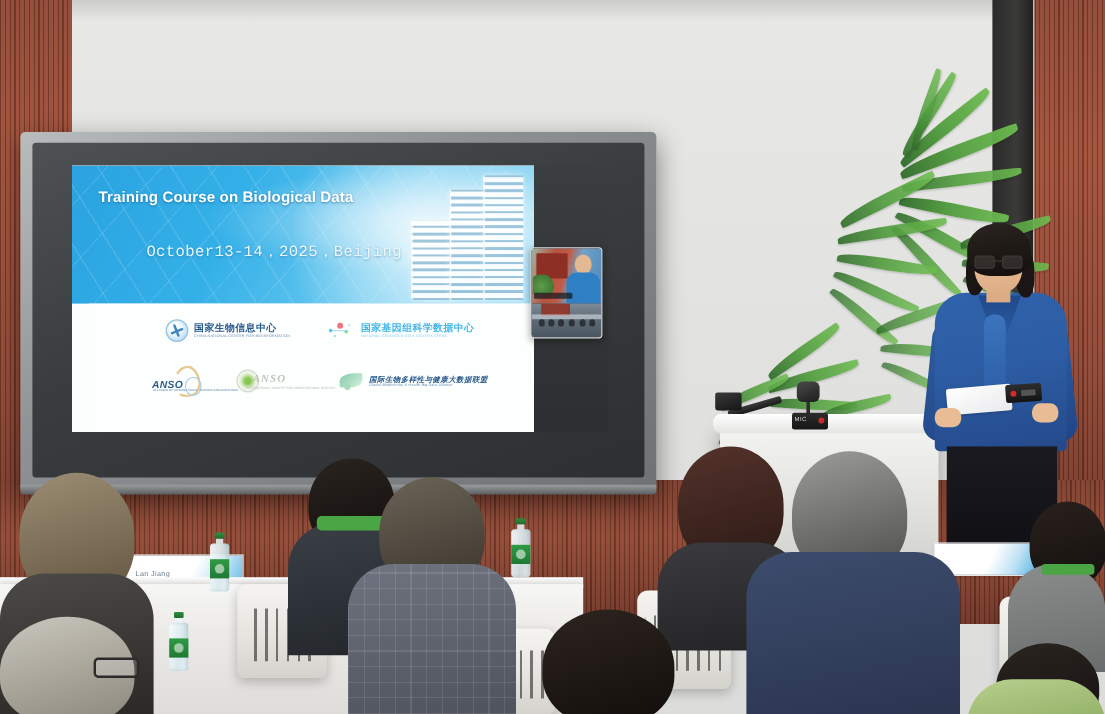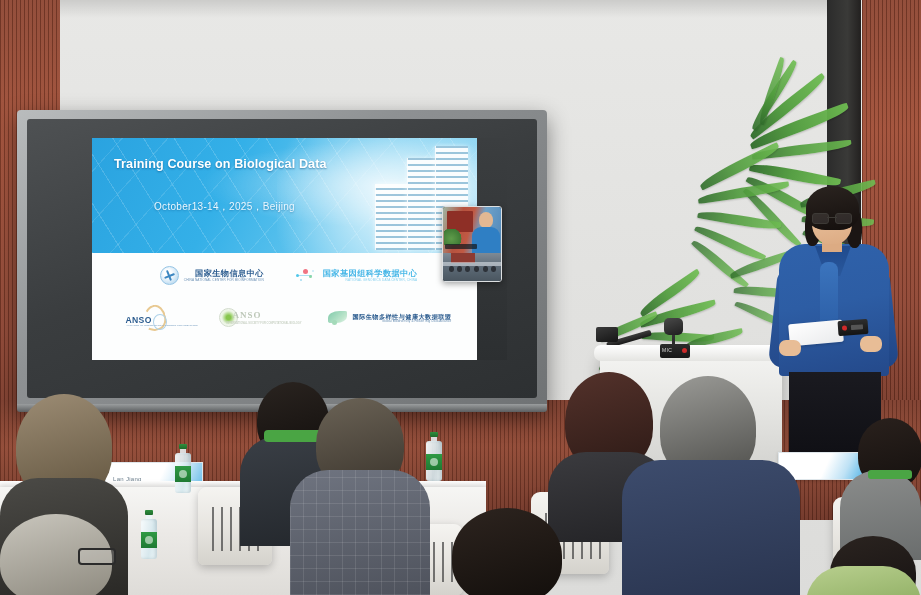--- a/index.html
+++ b/index.html
@@ -50,21 +50,20 @@
   }
   .tv-bezel{
     position:absolute;left:10px;top:9px;right:10px;bottom:12px;
     background:linear-gradient(160deg,#4e5153,#3a3d3f 45%,#2d3032);
     border-radius:3px;
   }
   .tv-screen{
     position:absolute;left:43px;top:28px;width:385px;height:222px;
     overflow:hidden;background:#fff;
     box-shadow:inset 0 0 14px rgba(0,0,0,.35);
-    margin-left:32px;
   }
   .tv-logobar{
     position:absolute;left:428px;top:28px;width:62px;height:222px;
     background:linear-gradient(180deg,#3b3e40,#2c2f31);
   }
   .tv-foot{
     position:absolute;left:248px;top:392px;width:70px;height:16px;
     background:linear-gradient(180deg,#4a4d4f,#2b2d2f);border-radius:0 0 5px 5px;
   }
   .tv-ledge{
@@ -106,35 +105,35 @@
   .bldg .b1{left:2px;width:34px;height:66px;}
   .bldg .b2{left:34px;width:30px;height:92px;}
   .bldg .b3{left:62px;width:32px;height:104px;}
   .slide-title{
     position:absolute;left:22px;top:17px;right:104px;
     color:#ffffff;font-weight:bold;font-size:12.6px;line-height:1.55;
     text-shadow:0 1px 2px rgba(0,70,120,.55);letter-spacing:.1px;
   }
   .slide-sub{
     position:absolute;left:62px;top:62px;
-    color:#e9f7ff;font-size:10px;letter-spacing:.3px;
+    color:#e9f7ff;font-size:13px;letter-spacing:.3px;
     text-shadow:0 1px 2px rgba(0,70,120,.4);
+    font-family:Liberation Mono, monospace;
   }
 
   .slide-body{
-    position:absolute;left:4px;top:52%;width:100%;bottom:0;
+    position:absolute;left:14px;top:52%;width:100%;bottom:0;
     background:#fdfefe;
-    text-align:right;
   }
   .logo-row{
     position:absolute;left:0;right:0;display:flex;align-items:center;
     justify-content:center;gap:30px;
   }
   .logo-row.r1{top:13px;}
-  .logo-row.r2{top:52px;gap:53px;}
+  .logo-row.r2{top:52px;gap:30px;font-style:italic;}
   .logo{display:flex;align-items:center;gap:5px;opacity:.93;}
   .logo .mark{flex:0 0 auto;position:relative;}
   .logo .txt{display:flex;flex-direction:column;line-height:1.05;}
   .logo .cn{font-size:8.2px;font-weight:bold;color:#1b4f86;letter-spacing:.4px;}
   .logo .en{font-size:3.1px;color:#5e86ad;letter-spacing:.15px;white-space:nowrap;}
   .logo.blue2 .cn{color:#39b2e6;}
   .logo.blue2 .en{color:#7fcdec;}
 
   .mk-cncb{width:17px;height:17px;border-radius:50%;
     background:radial-gradient(circle at 40% 38%, #fff 25%, #cfe6f6 60%, #9cc9e8 100%);

